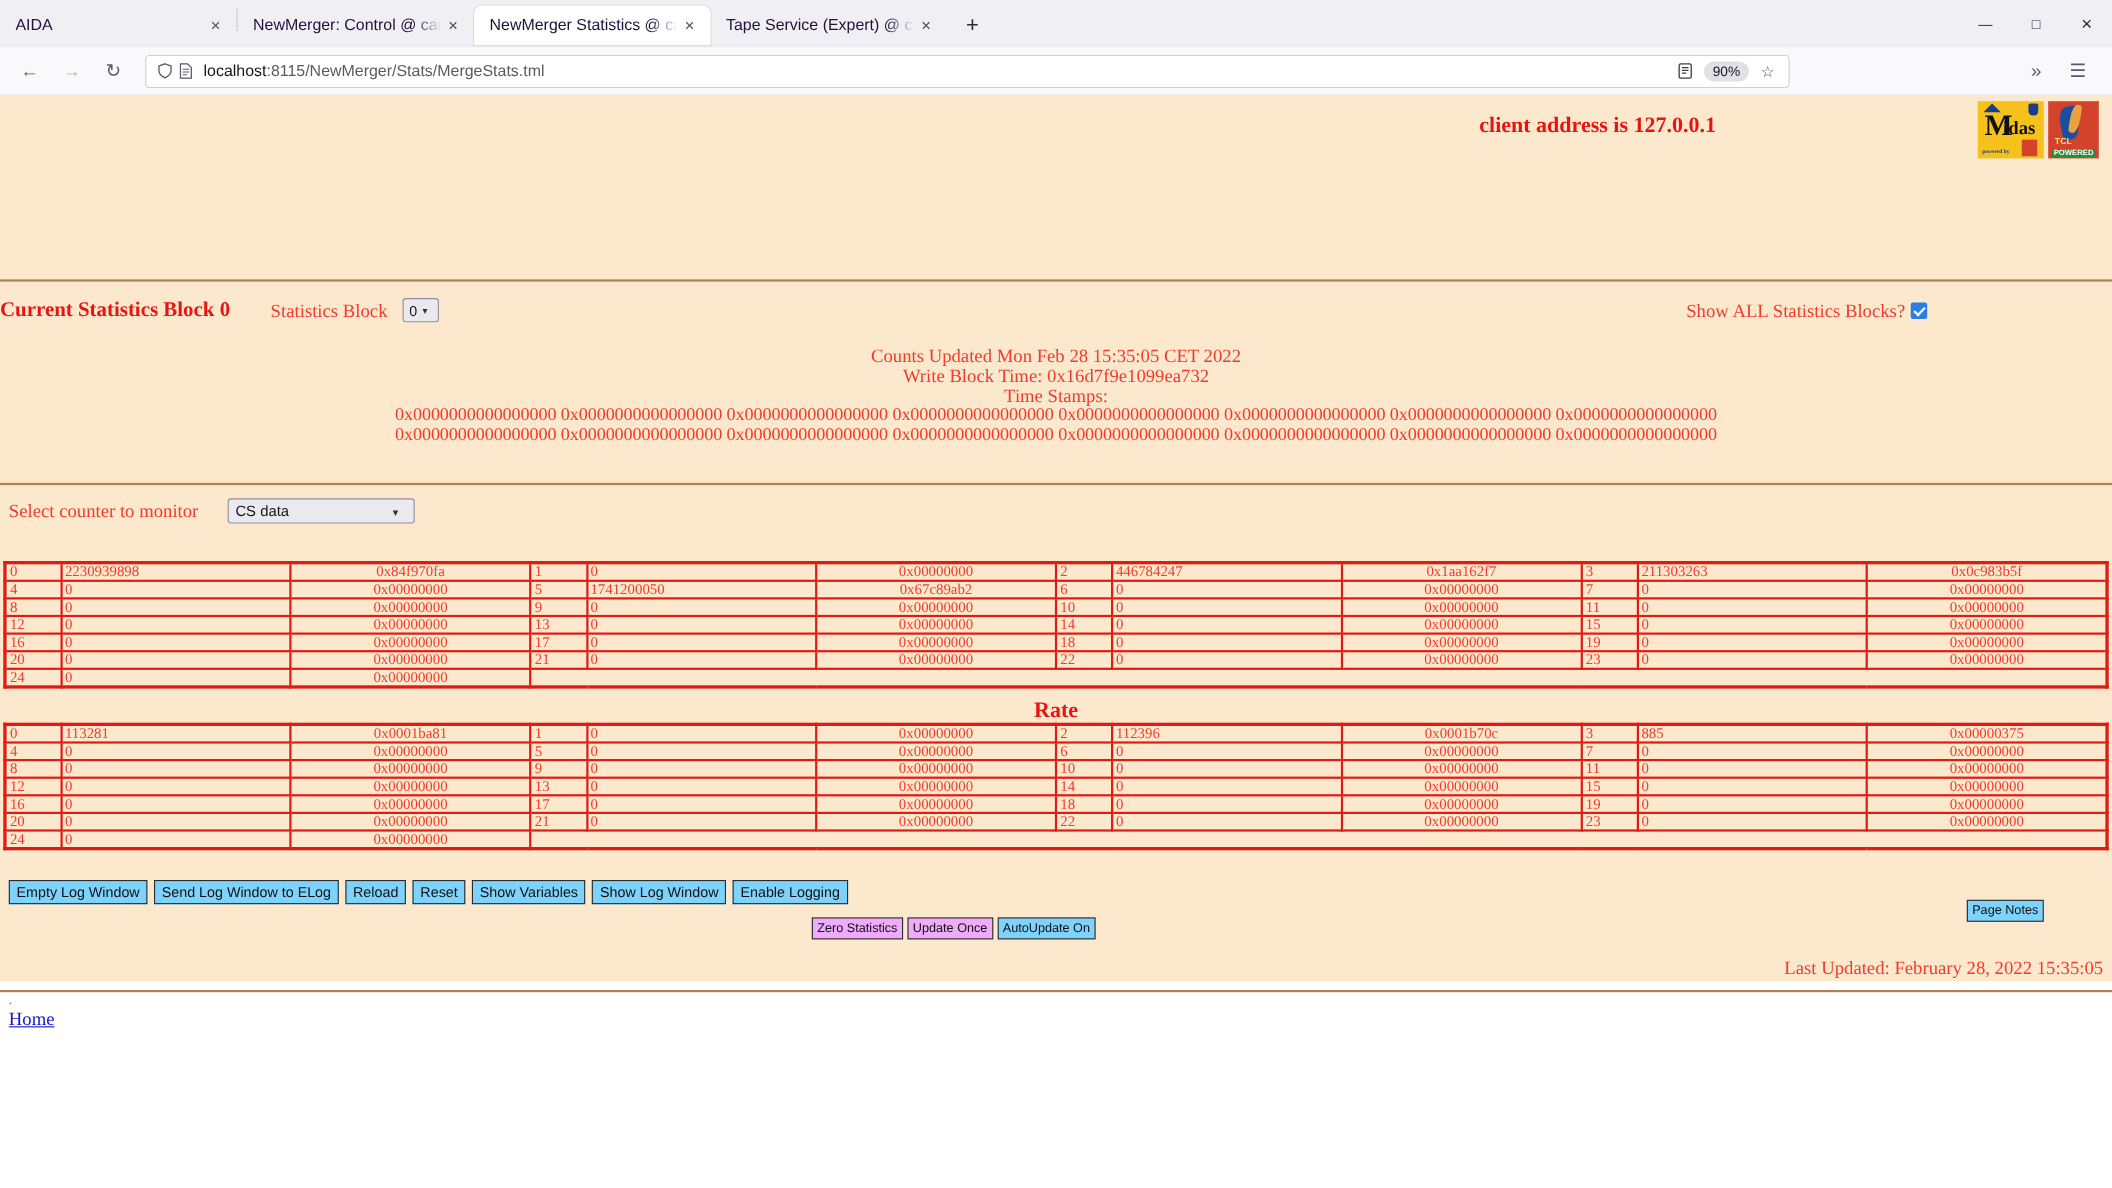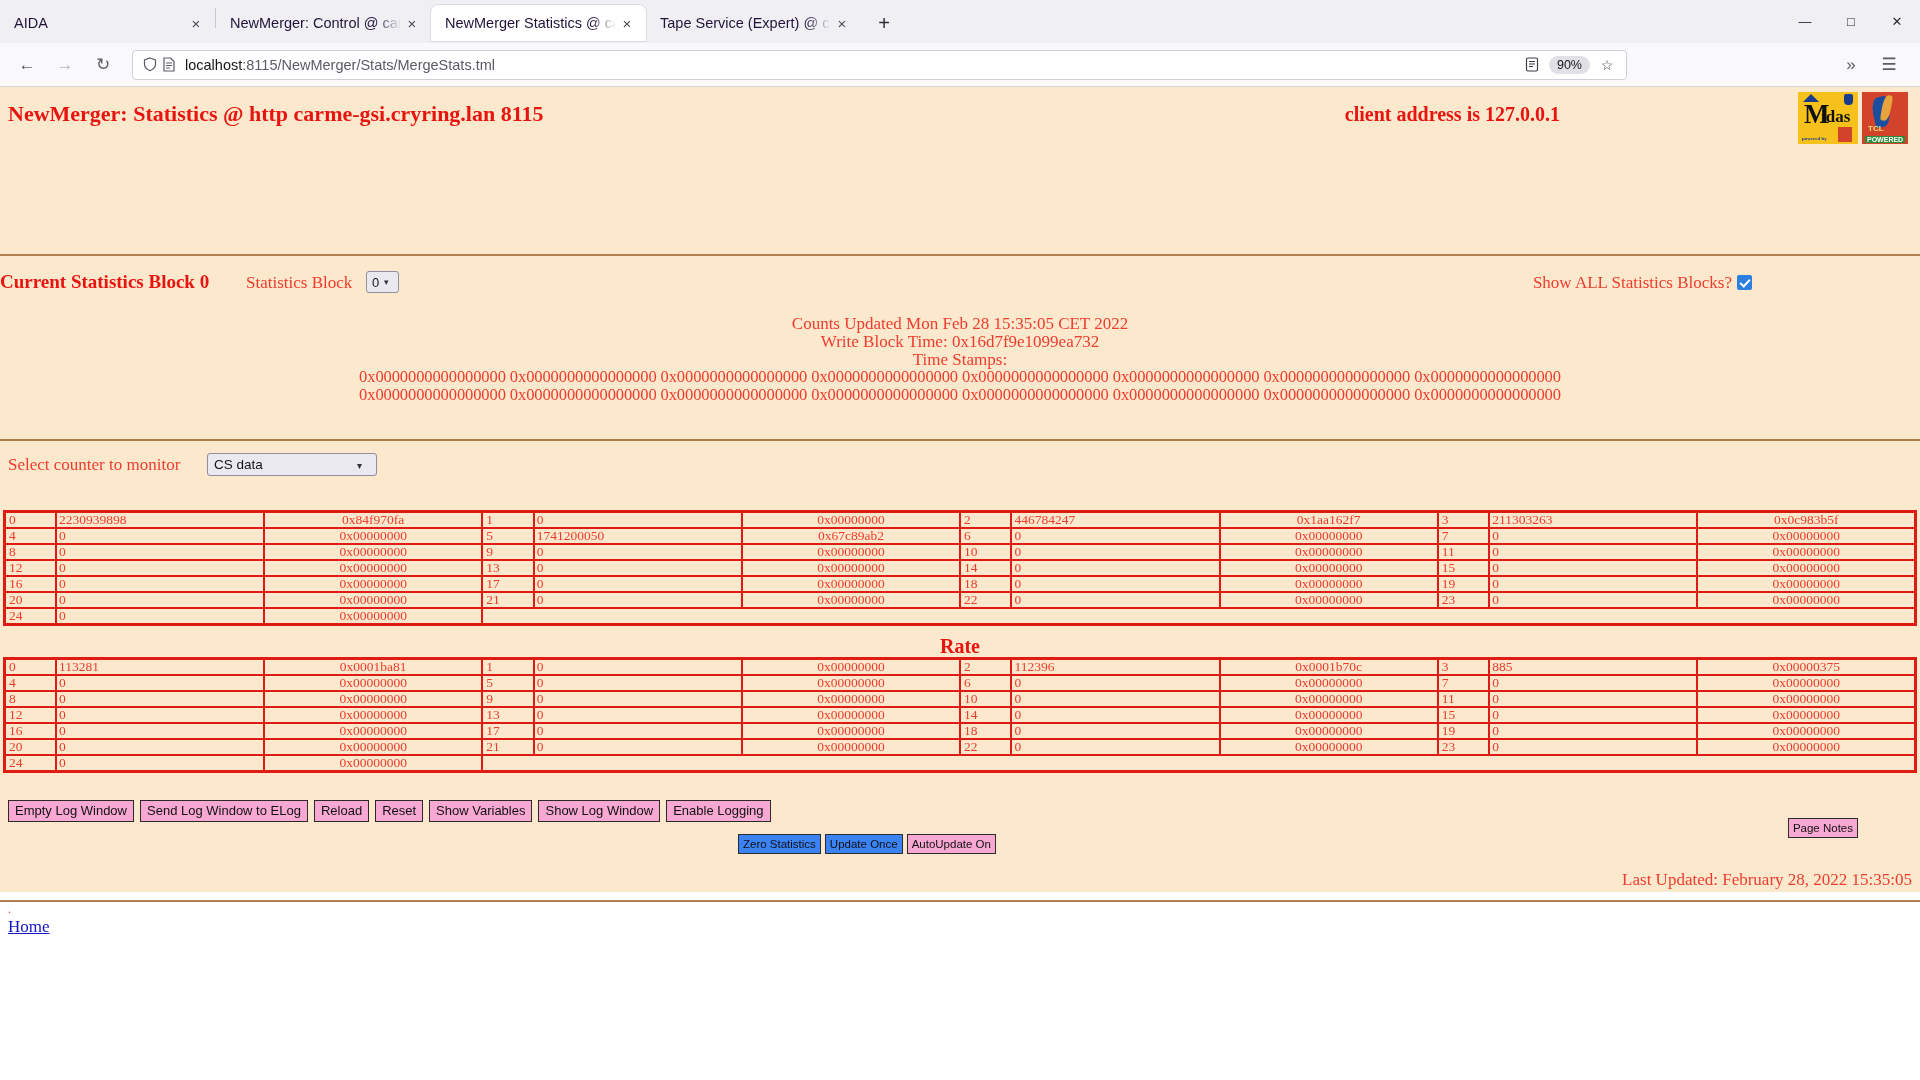--- a/index.html
+++ b/index.html
@@ -263,31 +263,31 @@
   table.stat td.idx { text-align: left; width: 2.6%; padding-left:3px;}
   table.stat td.val { text-align: left; width: 10.5%; }
   table.stat td.hex { text-align: center; width: 11.0%; }
   table.stat tr.lastrow td.filler { border: none; border-left: 2px solid #e01b14; }
 
   .btnrow {
     position:absolute; left: 8px;
     display:flex; gap: 6px; align-items:center;
   }
   .btn {
-    background: #f9a8d4;
+    background: #7dd3fc;
     border: 1px solid #2b2b2b;
     font-family:"Liberation Sans", sans-serif;
     font-size: 13px;
     color:#101010;
     padding: 2px 6px;
     line-height: 16px;
     border-radius: 0;
     white-space:nowrap;
   }
-  .btn.orange { background:#3b82f6; }
+  .btn.orange { background:#f0abfc; }
   .btn.small { font-size: 11.5px; padding: 1px 4px; }
   .centerbtns {
     position:absolute; left: 738px; display:flex; gap: 4px; align-items:center;
   }
   .pagenotes { position:absolute; right: 62px; }
 
   .lastupd {
     position:absolute; right: 8px;
     font-size: 17px; color:#f03c2e;
   }
@@ -357,21 +357,20 @@
     </div>
     <div class="navright">
       <div class="navbtn">»</div>
       <div class="navbtn">☰</div>
     </div>
   </div>
 
   <div class="page">
     <div class="content">
 
-      <div class="pagetitle">NewMerger: Statistics @ http carme-gsi.cryring.lan 8115</div>
       <div class="clientaddr">client address is 127.0.0.1</div>
 
       <div class="logos">
         <div class="logo-midas">
           <div class="tri"></div>
           <div class="badge"></div>
           <div class="mm">M</div>
           <div class="idas">idas</div>
           <div class="poweredby">powered by</div>
           <div class="tclmini"></div>

